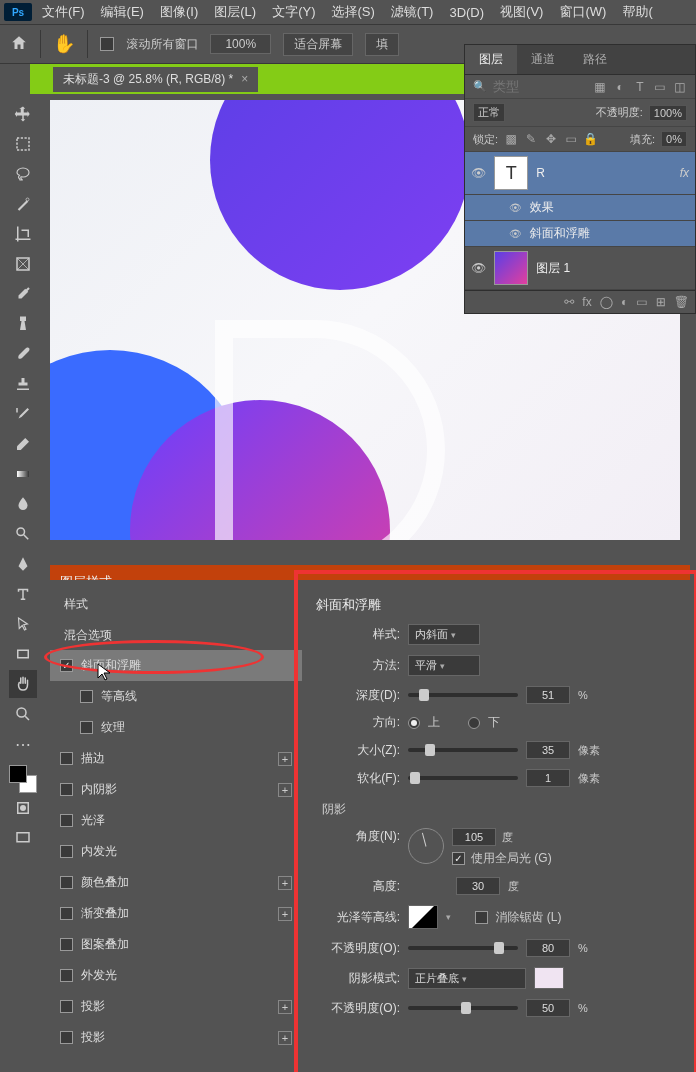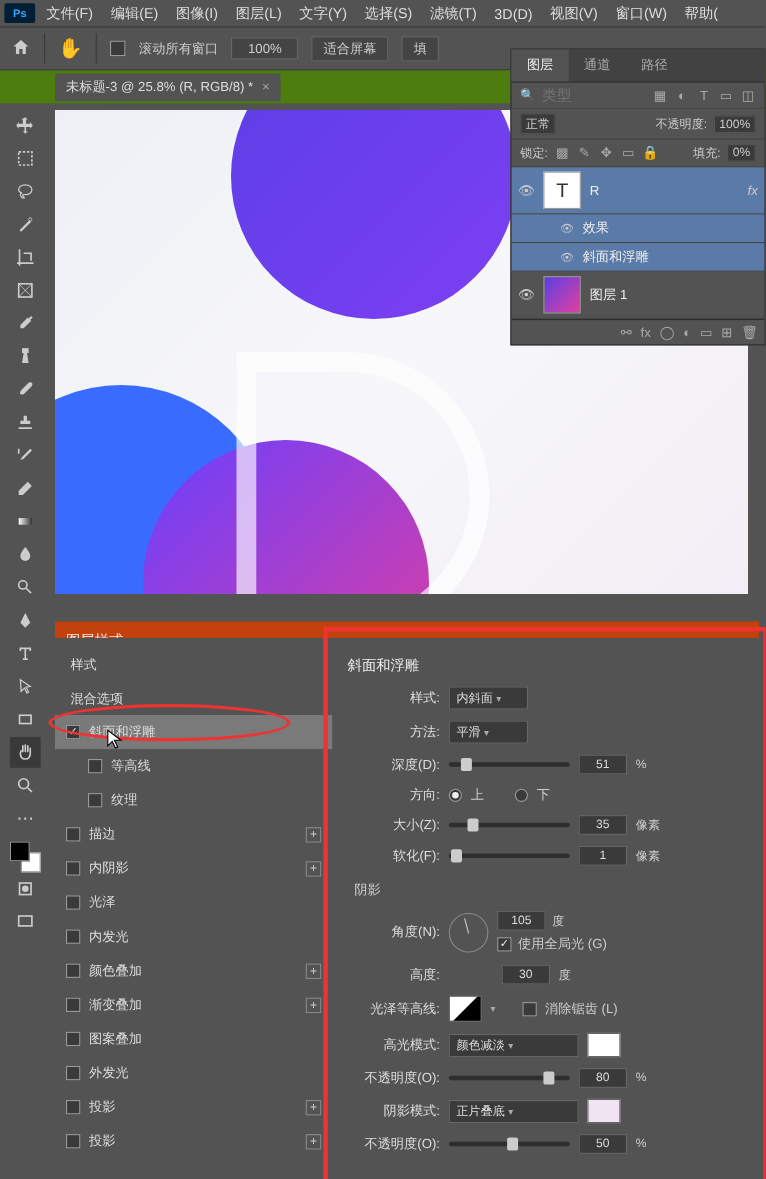--- a/index.html
+++ b/index.html
@@ -12,21 +12,21 @@
 
 
 .optionsbar { background: #535353; height: 40px; display: flex; align-items: center; padding: 0 10px; gap: 12px; border-top: 1px solid #383838; border-bottom: 1px solid #383838; }
 .optionsbar .home-icon svg { width: 18px; height: 18px; fill: #ccc; }
 .optionsbar .hand-icon { font-size: 18px; color: #ccc; }
 .optionsbar .chk { width: 14px; height: 14px; border: 1px solid #999; background: #3a3a3a; }
 .optionsbar .zoom-box { border: 1px solid #666; padding: 2px 14px; background: #444; }
 .optionsbar .fitbtn { border: 1px solid #666; padding: 2px 10px; background: #444; }
 
 
-.doctabs { background: #4d7c0f; height: 30px; display: flex; align-items: center; padding-left: 50px; }
+.doctabs { background: #84cc16; height: 30px; display: flex; align-items: center; padding-left: 23px; margin-left: 30px; }
 .doctab { background: #535353; padding: 4px 10px; font-size: 12px; color: #ddd; display: flex; align-items: center; gap: 8px; }
 .doctab .close-x { color: #aaa; cursor: pointer; }
 
 
 .toolbar-left { position: absolute; left: 0; top: 95px; width: 46px; background: #535353; display: flex; flex-direction: column; align-items: center; padding-top: 4px; }
 .toolbar-left .tool { width: 28px; height: 28px; display: flex; align-items: center; justify-content: center; color: #ccc; font-size: 16px; cursor: pointer; margin: 1px 0; }
 .toolbar-left .tool svg { width: 18px; height: 18px; fill: #ccc; }
 .toolbar-left .tool.sel { background: #3a3a3a; }
 .toolbar-left .swatch { margin-top: 6px; position: relative; width: 28px; height: 28px; }
 .toolbar-left .swatch .fg { position: absolute; width: 18px; height: 18px; background: #000; border: 1px solid #999; }
@@ -461,21 +461,21 @@
         <span class="flabel">软化(F):</span>
         <div class="slider">
           <div class="knob" style="left:2%"></div>
         </div>
         <span class="numbox">1</span>
         <span class="unit">像素</span>
       </div>
 
     <div class="settings-sub" style="margin-top:14px">阴影</div>
 
-    <div class="field-row" style="align-items:center">
+    <div class="field-row" style="align-items:flex-start">
       <span class="flabel">角度(N):</span>
       <div class="angle-dial"></div>
       <div>
         <div style="display:flex;align-items:center;gap:6px">
             <span class="numbox">105</span>
             <span class="unit">度</span>
           </div>
         <div style="display:flex;align-items:center;gap:6px;margin-top:4px">
             <span class="chk2 on"></span>
             <span>使用全局光 (G)</span>
@@ -492,25 +492,20 @@
     <div class="field-row">
         <span class="flabel">光泽等高线:</span>
         <span class="contour-sw"></span>
         <span class="arrow-dn">▾</span>
         <span style="width:8px"></span>
         <span class="chk2"></span>
         <span>消除锯齿 (L)</span>
       </div>
 
     <div class="field-row">
-        <span class="flabel">高光模式:</span>
-        <span class="dropdown" style="min-width:118px"><span>颜色减淡</span> <span class="arrow-dn">▾</span></span>
-        <span class="color-sw" style="background:#fff"></span>
-      </div>
-    <div class="field-row">
         <span class="flabel">不透明度(O):</span>
         <div class="slider">
           <div class="knob" style="left:78%"></div>
         </div>
         <span class="numbox">80</span>
         <span class="unit">%</span>
       </div>
 
     <div class="field-row">
         <span class="flabel">阴影模式:</span>

